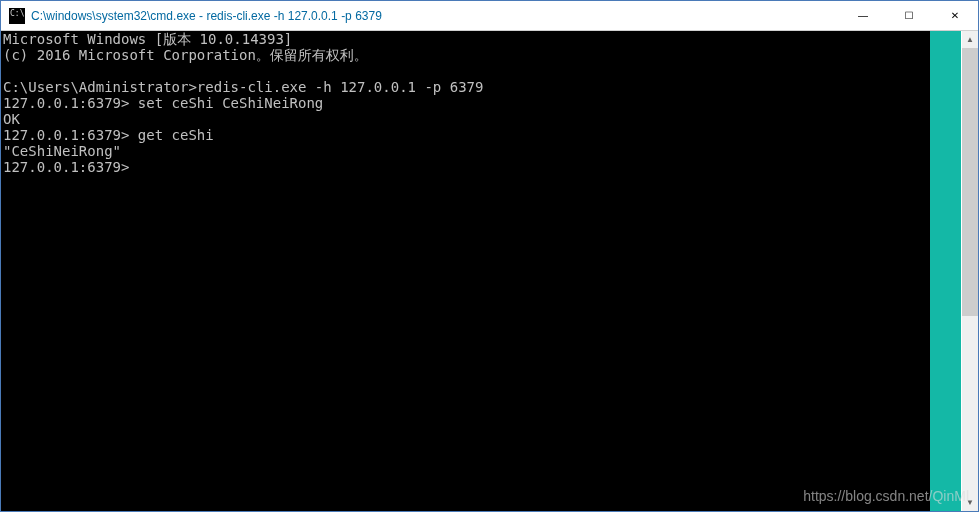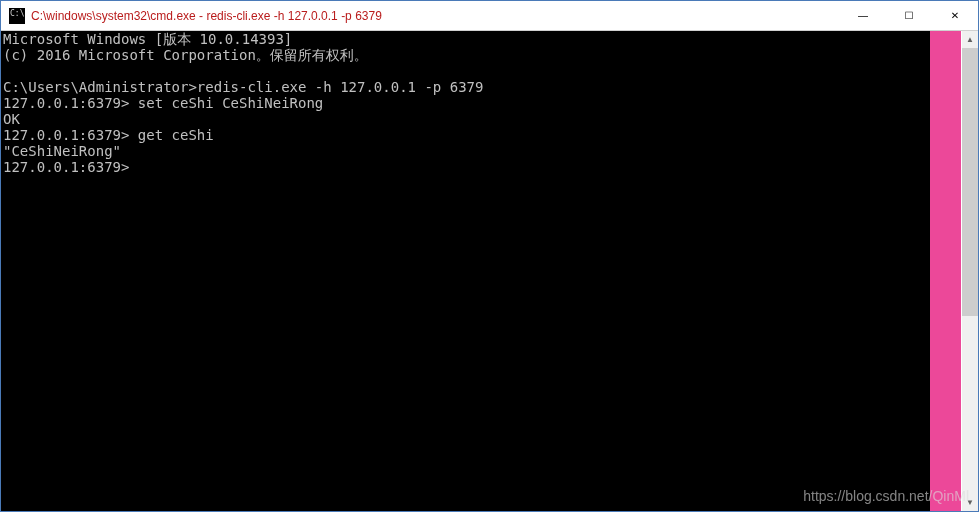--- a/index.html
+++ b/index.html
@@ -14,28 +14,28 @@
       border-bottom: 1px solid #d0d0d0; user-select: none;
     }
     .app-icon {
       width: 16px; height: 16px; margin: 0 6px 0 8px; display: inline-block;
       background: #000; position: relative;
     }
     .app-icon::after {
       content: "C:\\"; color: #ccc; font-size: 8px; font-family: Consolas, monospace;
       position: absolute; top: 2px; left: 1px; line-height: 1;
     }
-    .title-text { font-size: 12px; color: #b91c1c; flex: 0 0 auto; white-space: nowrap; }
+    .title-text { font-size: 12px; color: #0369a1; flex: 0 0 auto; white-space: nowrap; }
     .spacer { flex: 1; }
     .win-controls { display: flex; height: 100%; }
     .win-btn {
       width: 46px; height: 100%; display: flex; align-items: center; justify-content: center;
       cursor: pointer; font-family: "Segoe UI Symbol", sans-serif; font-size: 10px; color: #000;
     }
-    .content-wrap { flex: 1; display: flex; background: #ec4899; gap: 31px; }
+    .content-wrap { flex: 1; display: flex; background: #14b8a6; gap: 31px; }
     .terminal {
       flex: 1; background: #000; color: #c0c0c0;
       font-family: "NSimSun", "SimSun", Consolas, monospace;
       font-size: 14px; line-height: 16px; padding: 0 2px;
       white-space: pre; overflow: hidden; letter-spacing: 0;
     }
     .scrollbar {
       width: 17px; background: #f0f0f0; display: flex; flex-direction: column;
       border-left: 1px solid #fff;
     }

